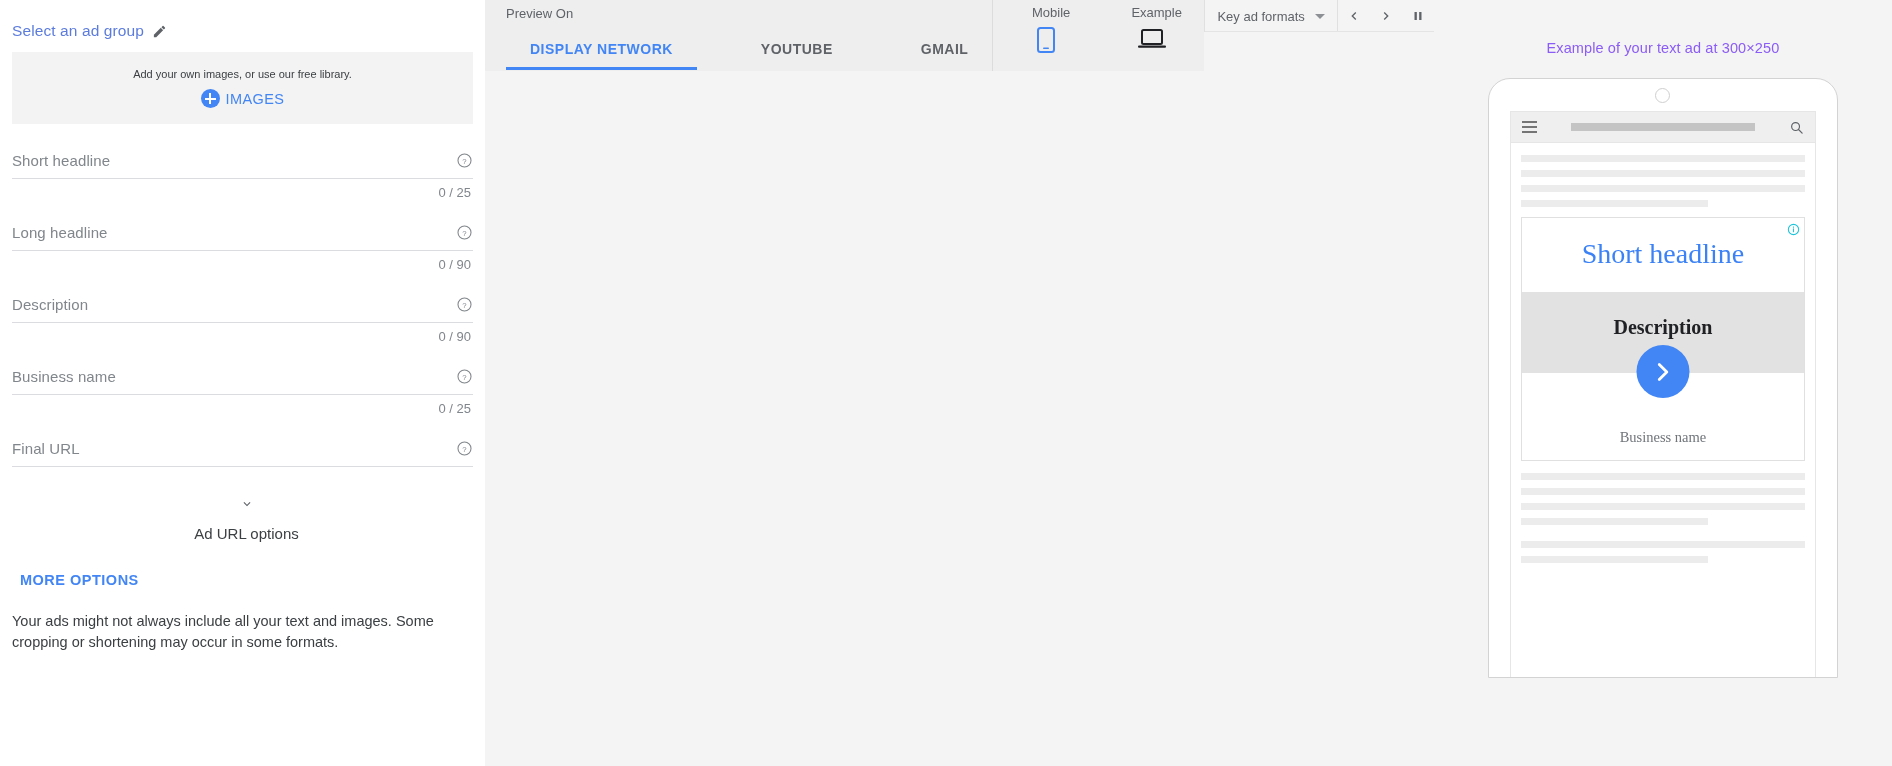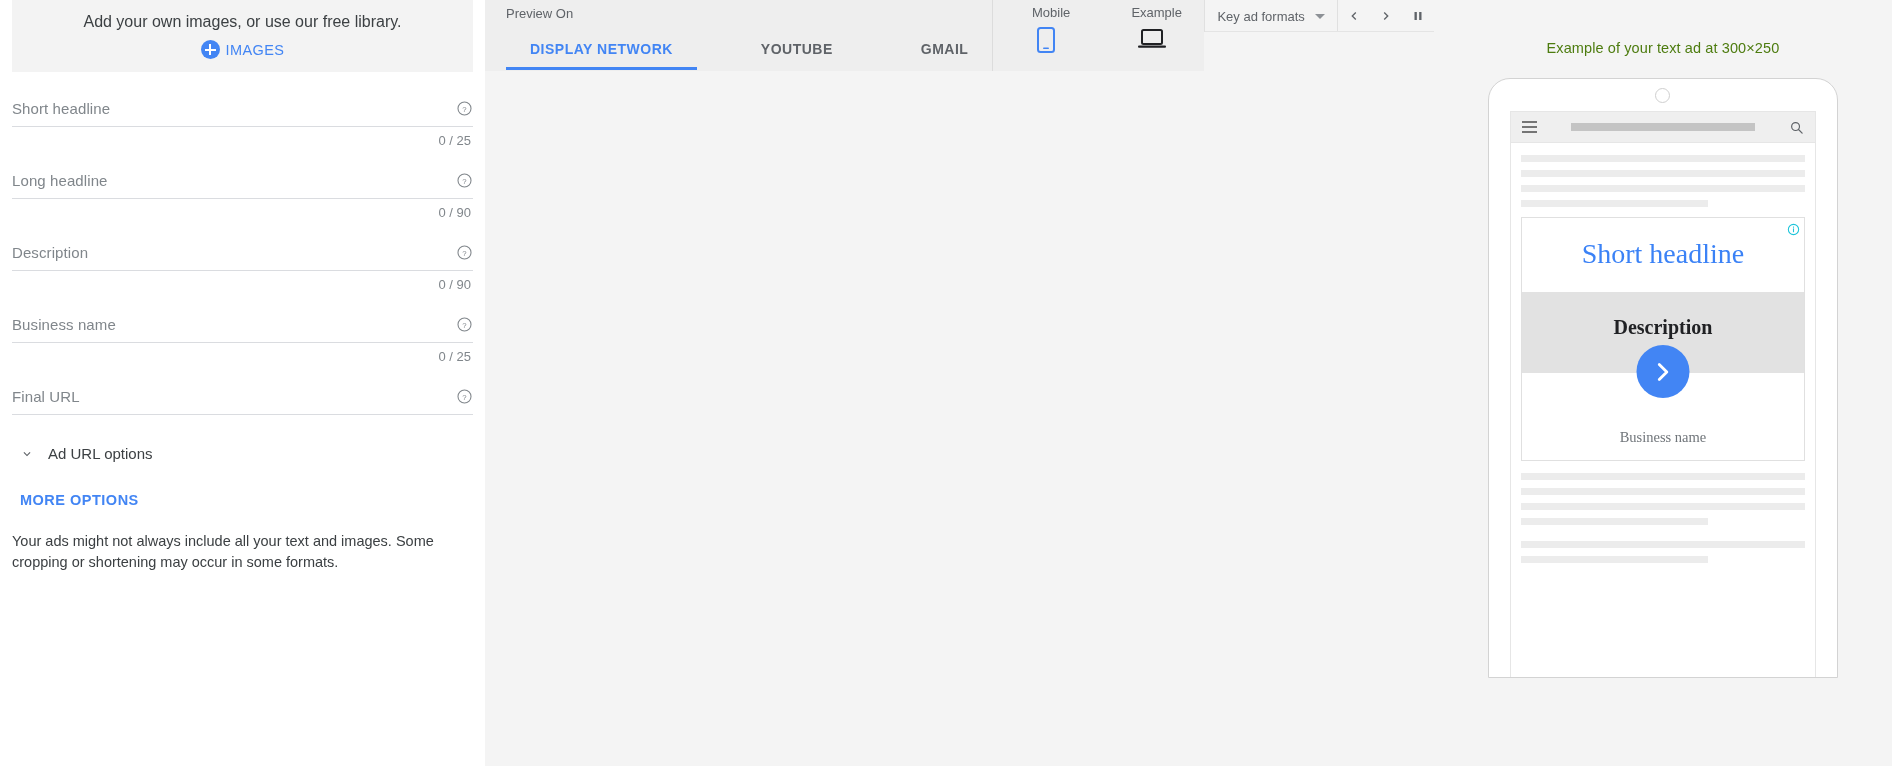--- a/index.html
+++ b/index.html
@@ -34,21 +34,21 @@
   .image-dropzone {
     margin: 0 12px 0 12px;
     background: #f3f3f3;
     height: 72px;
     display: flex;
     flex-direction: column;
     align-items: center;
     justify-content: center;
     gap: 9px;
   }
-  .dropzone-text { font-size: 16px; color: #3c4043; }
+  .dropzone-text { font-size: 11px; color: #3c4043; }
   .images-btn {
     display: inline-flex; align-items: center; gap: 6px;
     color: #4285f4; font-size: 14.5px; font-weight: 400;
     letter-spacing: .4px; cursor: pointer;
   }
   .plus-circle {
     width: 19px; height: 19px; border-radius: 50%;
     background: #4285f4; position: relative; flex: 0 0 19px;
   }
   .plus-circle::before, .plus-circle::after {
@@ -68,20 +68,21 @@
   .help-icon { width: 17px; height: 17px; flex: 0 0 17px; cursor: pointer; }
   .field-counter {
     text-align: right; font-size: 13px; color: #80868b;
     padding: 6px 2px 0 0;
   }
 
   .ad-url-options {
     display: flex; align-items: center; gap: 14px;
     padding: 6px 12px 0 20px;
     cursor: pointer;
+    flex-direction: column;
   }
   .ad-url-options .label { font-size: 15px; color: #3c4043; }
   .chev-down { width: 14px; height: 14px; }
 
   .more-options {
     margin: 30px 0 0 20px;
     color: #4285f4; font-size: 14.5px; font-weight: 600;
     letter-spacing: .5px; cursor: pointer; display: inline-block;
   }
   .disclaimer {
@@ -167,21 +168,21 @@
     cursor: pointer; color: #5f6368;
   }
 
   .preview-stage {
     flex: 1 1 auto;
     position: relative;
     display: flex; flex-direction: column; align-items: center;
     padding-top: 40px;
   }
   .example-caption {
-    font-size: 14.5px; color: #4d7c0f; letter-spacing: .1px;
+    font-size: 14.5px; color: #8b5cf6; letter-spacing: .1px;
     margin-bottom: 22px;
   }
   .phone {
     width: 350px;
     background: #ffffff;
     border: 1px solid #d3d3d3;
     border-radius: 22px 22px 0 0;
     padding: 0;
     position: relative;
     overflow: hidden;
@@ -266,20 +267,28 @@
     padding-bottom: 14px;
   }
 </style>
 </head>
 <body>
 
 <div class="app">
 
   <div class="left-panel">
 
+    <div class="adgroup-row">
+      <span class="adgroup-link">Select an ad group</span>
+      <span class="pencil-icon">
+        <svg width="15" height="15" viewBox="0 0 24 24">
+          <path fill="#5f6368" d="M3 17.25V21h3.75L17.81 9.94l-3.75-3.75L3 17.25zM20.71 7.04a1 1 0 000-1.41l-2.34-2.34a1 1 0 00-1.41 0l-1.83 1.83 3.75 3.75 1.83-1.83z"></path>
+        </svg>
+      </span>
+    </div>
 
     <div class="image-dropzone">
       <div class="dropzone-text">Add your own images, or use our free library.</div>
       <div class="images-btn">
         <span class="plus-circle"></span>
         <span>IMAGES</span>
       </div>
     </div>
 
     <div class="fields">

